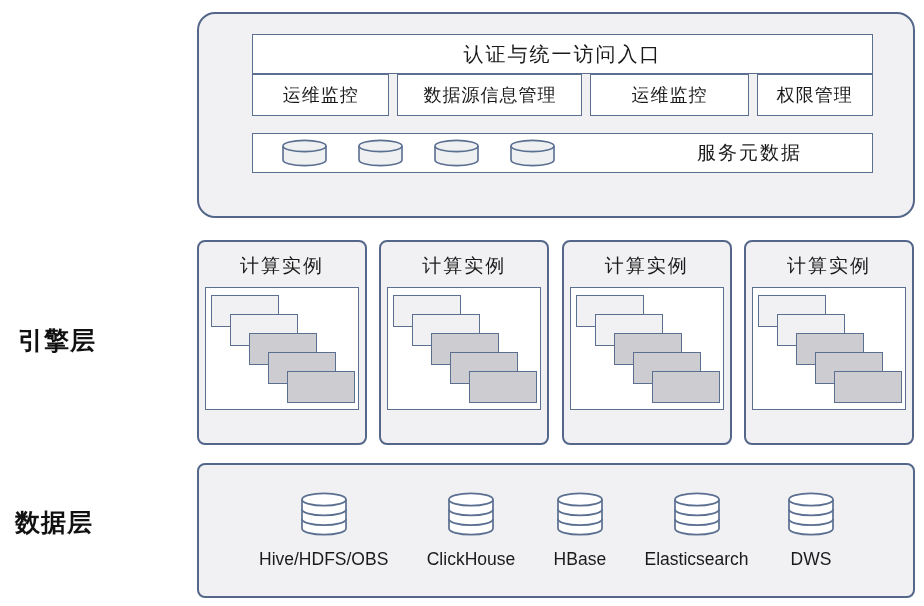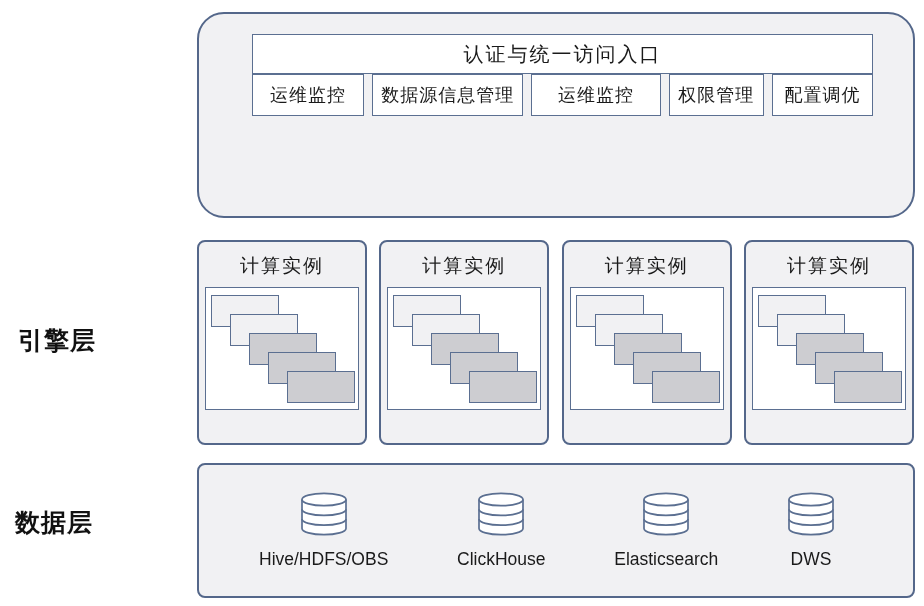--- a/index.html
+++ b/index.html
@@ -35,21 +35,21 @@
   .label-engine{left:18px;top:324px;}
   .label-data{left:15px;top:506px;}
 
   .panel{
     position:absolute;
     background:var(--panel-fill);
     border:2px solid var(--panel-border);
   }
   .cloud-panel{
     left:197px;top:12px;width:718px;height:206px;
-    border-radius:27px;
+    border-radius:18px;
     padding:20px 40px 0 53px;
   }
   .serif-text{font-family:"Liberation Serif","DejaVu Serif",serif;}
   .entry-box{
     height:40px;
     background:var(--box-fill);
     border:1.5px solid var(--box-border);
     display:flex;align-items:center;justify-content:center;
     font-size:20px;
     letter-spacing:2px;
@@ -147,21 +147,47 @@
   <div class="layer-label label-engine">引擎层</div>
   <div class="layer-label label-data">数据层</div>
 
   <section class="panel cloud-panel">
     <div class="entry-box serif-text">认证与统一访问入口</div>
     <div class="modules-row">
       <div class="module-box serif-text mw0">运维监控</div>
       <div class="module-box serif-text mw1">数据源信息管理</div>
       <div class="module-box serif-text mw2">运维监控</div>
       <div class="module-box serif-text mw3">权限管理</div>
-      <div class="module-box serif-text mw4">配置调优</div>
+    </div>
+    <div class="metadata-row">
+      <svg class="cyl-small" width="47" height="29" viewBox="0 0 47 29">
+        <g fill="var(--cylinder-small-fill)" stroke="var(--box-border)" stroke-width="1.6">
+          <path d="M2 7 L2 21 A21.5 5.6 0 0 0 45 21 L45 7"></path>
+          <ellipse cx="23.5" cy="7" rx="21.5" ry="5.6"></ellipse>
+        </g>
+      </svg>
+      <svg class="cyl-small" width="47" height="29" viewBox="0 0 47 29">
+        <g fill="var(--cylinder-small-fill)" stroke="var(--box-border)" stroke-width="1.6">
+          <path d="M2 7 L2 21 A21.5 5.6 0 0 0 45 21 L45 7"></path>
+          <ellipse cx="23.5" cy="7" rx="21.5" ry="5.6"></ellipse>
+        </g>
+      </svg>
+      <svg class="cyl-small" width="47" height="29" viewBox="0 0 47 29">
+        <g fill="var(--cylinder-small-fill)" stroke="var(--box-border)" stroke-width="1.6">
+          <path d="M2 7 L2 21 A21.5 5.6 0 0 0 45 21 L45 7"></path>
+          <ellipse cx="23.5" cy="7" rx="21.5" ry="5.6"></ellipse>
+        </g>
+      </svg>
+      <svg class="cyl-small" width="47" height="29" viewBox="0 0 47 29">
+        <g fill="var(--cylinder-small-fill)" stroke="var(--box-border)" stroke-width="1.6">
+          <path d="M2 7 L2 21 A21.5 5.6 0 0 0 45 21 L45 7"></path>
+          <ellipse cx="23.5" cy="7" rx="21.5" ry="5.6"></ellipse>
+        </g>
+      </svg>
+      <span class="metadata-label serif-text">服务元数据</span>
     </div>
   </section>
 
   <section class="engine-row">
     <div class="instance-box">
       <div class="instance-title serif-text">计算实例</div>
       <div class="stack-box">
         <div class="srect"></div>
           <div class="srect"></div>
           <div class="srect"></div>
@@ -226,20 +252,31 @@
     </div>
     <div class="store-col">
       <svg width="48" height="47" viewBox="0 0 48 47">
         <g fill="var(--box-fill)" stroke="var(--box-border)" stroke-width="1.7">
           <path d="M2 8.5 L2 37.5 A22 6.2 0 0 0 46 37.5 L46 8.5"></path>
           <path d="M2 18.2 A22 6.2 0 0 0 46 18.2" fill="none"></path>
           <path d="M2 28 A22 6.2 0 0 0 46 28" fill="none"></path>
           <ellipse cx="24" cy="8.5" rx="22" ry="6.2"></ellipse>
         </g>
       </svg>
+      <span class="store-label">HBase</span>
+    </div>
+    <div class="store-col">
+      <svg width="48" height="47" viewBox="0 0 48 47">
+        <g fill="var(--box-fill)" stroke="var(--box-border)" stroke-width="1.7">
+          <path d="M2 8.5 L2 37.5 A22 6.2 0 0 0 46 37.5 L46 8.5"></path>
+          <path d="M2 18.2 A22 6.2 0 0 0 46 18.2" fill="none"></path>
+          <path d="M2 28 A22 6.2 0 0 0 46 28" fill="none"></path>
+          <ellipse cx="24" cy="8.5" rx="22" ry="6.2"></ellipse>
+        </g>
+      </svg>
       <span class="store-label">Elasticsearch</span>
     </div>
     <div class="store-col">
       <svg width="48" height="47" viewBox="0 0 48 47">
         <g fill="var(--box-fill)" stroke="var(--box-border)" stroke-width="1.7">
           <path d="M2 8.5 L2 37.5 A22 6.2 0 0 0 46 37.5 L46 8.5"></path>
           <path d="M2 18.2 A22 6.2 0 0 0 46 18.2" fill="none"></path>
           <path d="M2 28 A22 6.2 0 0 0 46 28" fill="none"></path>
           <ellipse cx="24" cy="8.5" rx="22" ry="6.2"></ellipse>
         </g>

